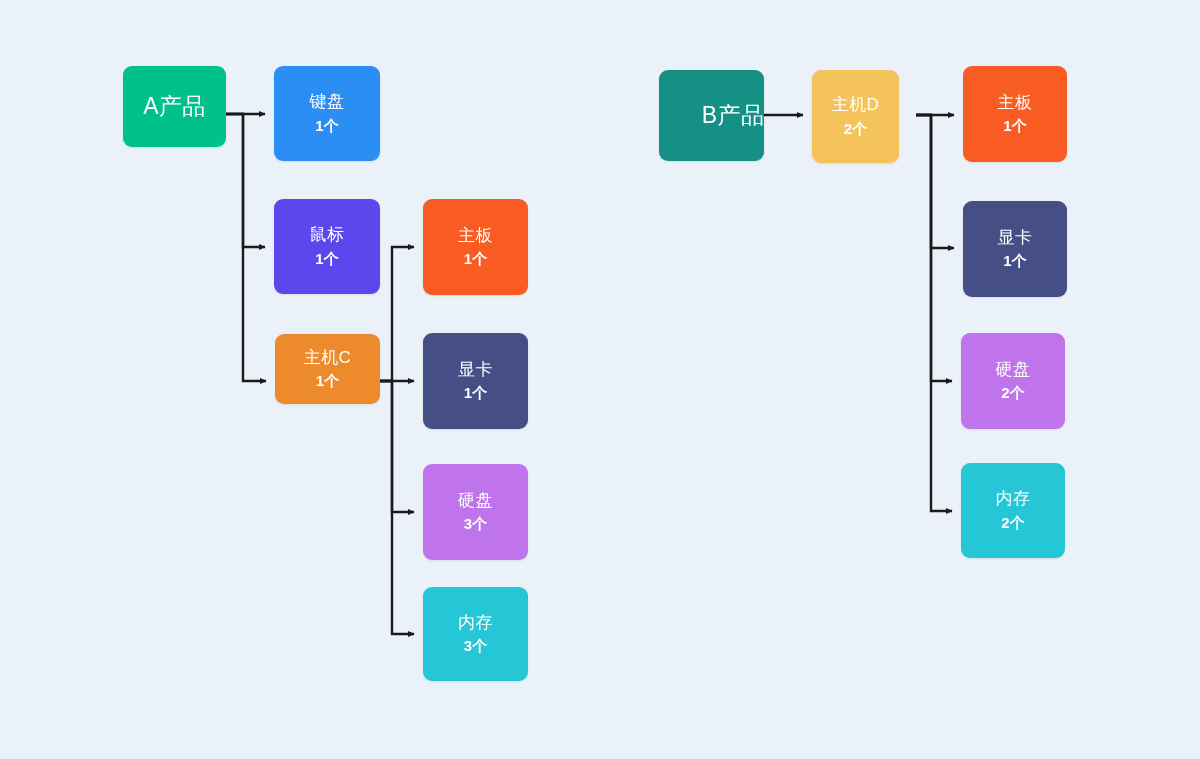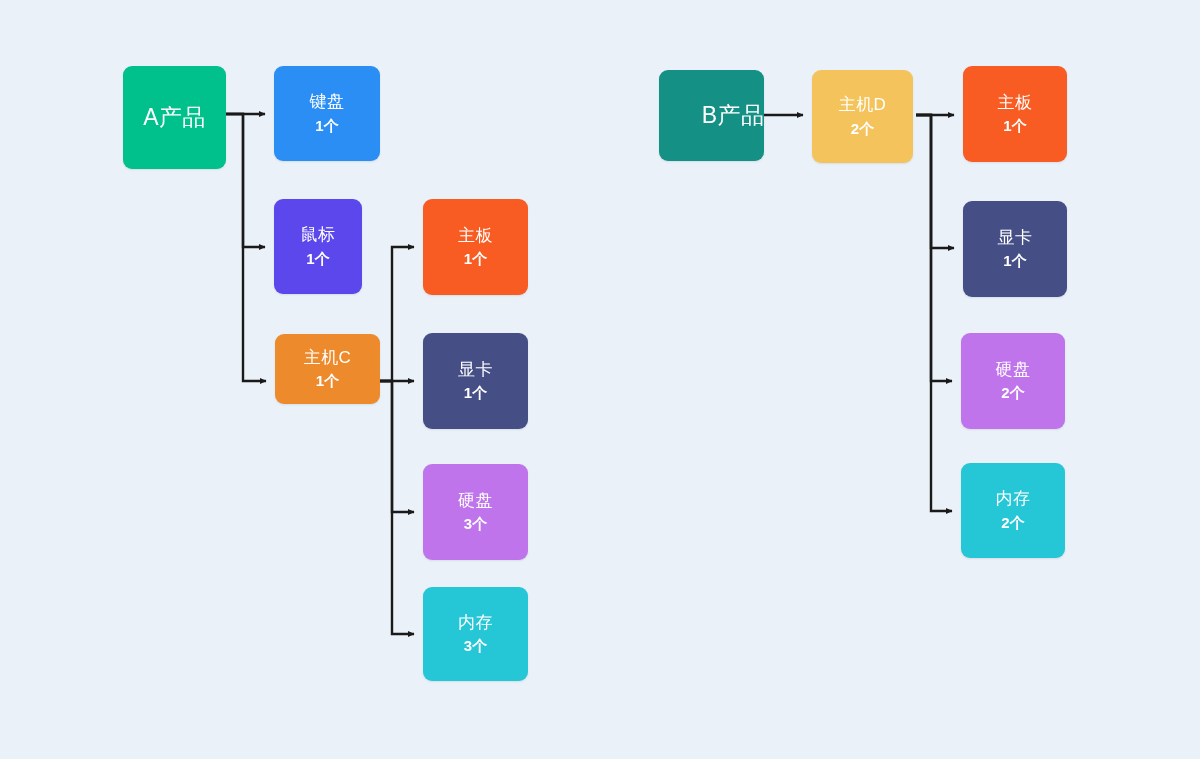--- a/index.html
+++ b/index.html
@@ -78,28 +78,28 @@
         <path d="M380,381 L392,381 L392,512 L414,512" fill="none" stroke="#1a1a1a" stroke-width="2.4" stroke-linejoin="miter" marker-end="url(#arrowhead)"></path>
         <path d="M380,381 L392,381 L392,634 L414,634" fill="none" stroke="#1a1a1a" stroke-width="2.4" stroke-linejoin="miter" marker-end="url(#arrowhead)"></path>
         <path d="M764,115 L788,115 L788,115 L803,115" fill="none" stroke="#1a1a1a" stroke-width="2.4" stroke-linejoin="miter" marker-end="url(#arrowhead)"></path>
         <path d="M916,115 L931,115 L931,115 L954,115" fill="none" stroke="#1a1a1a" stroke-width="2.4" stroke-linejoin="miter" marker-end="url(#arrowhead)"></path>
         <path d="M916,115 L931,115 L931,248 L954,248" fill="none" stroke="#1a1a1a" stroke-width="2.4" stroke-linejoin="miter" marker-end="url(#arrowhead)"></path>
         <path d="M916,115 L931,115 L931,381 L952,381" fill="none" stroke="#1a1a1a" stroke-width="2.4" stroke-linejoin="miter" marker-end="url(#arrowhead)"></path>
         <path d="M916,115 L931,115 L931,511 L952,511" fill="none" stroke="#1a1a1a" stroke-width="2.4" stroke-linejoin="miter" marker-end="url(#arrowhead)"></path>
       </g>
   </svg>
   <div id="node-layer">
-      <div class="node root" style="left: 123px; top: 66px; width: 103px; height: 103px; background: rgb(0, 192, 139);">
+      <div class="node root" style="left: 123px; top: 66px; width: 103px; height: 81px; background: rgb(0, 192, 139);">
         <div class="title">A产品</div>
       </div>
       <div class="node" style="left: 274px; top: 66px; width: 106px; height: 95px; background: rgb(43, 142, 245);">
         <div class="title">键盘</div>
         <div class="qty">1个</div>
       </div>
-      <div class="node" style="left: 274px; top: 199px; width: 88px; height: 95px; background: rgb(91, 71, 236);">
+      <div class="node" style="left: 274px; top: 199px; width: 106px; height: 95px; background: rgb(91, 71, 236);">
         <div class="title">鼠标</div>
         <div class="qty">1个</div>
       </div>
       <div class="node" style="left: 275px; top: 334px; width: 105px; height: 70px; background: rgb(237, 138, 44);">
         <div class="title">主机C</div>
         <div class="qty">1个</div>
       </div>
       <div class="node" style="left: 423px; top: 199px; width: 105px; height: 96px; background: rgb(248, 92, 34);">
         <div class="title">主板</div>
         <div class="qty">1个</div>
@@ -112,21 +112,21 @@
         <div class="title">硬盘</div>
         <div class="qty">3个</div>
       </div>
       <div class="node" style="left: 423px; top: 587px; width: 105px; height: 94px; background: rgb(37, 198, 214);">
         <div class="title">内存</div>
         <div class="qty">3个</div>
       </div>
       <div class="node root" style="left: 659px; top: 70px; width: 105px; height: 91px; background: rgb(20, 144, 132); padding-left: 43px;">
         <div class="title">B产品</div>
       </div>
-      <div class="node" style="left: 812px; top: 70px; width: 101px; height: 93px; background: rgb(245, 195, 92);">
+      <div class="node" style="left: 812px; top: 70px; width: 87px; height: 93px; background: rgb(245, 195, 92);">
         <div class="title">主机D</div>
         <div class="qty">2个</div>
       </div>
       <div class="node" style="left: 963px; top: 66px; width: 104px; height: 96px; background: rgb(248, 92, 34);">
         <div class="title">主板</div>
         <div class="qty">1个</div>
       </div>
       <div class="node" style="left: 963px; top: 201px; width: 104px; height: 96px; background: rgb(69, 79, 134);">
         <div class="title">显卡</div>
         <div class="qty">1个</div>

